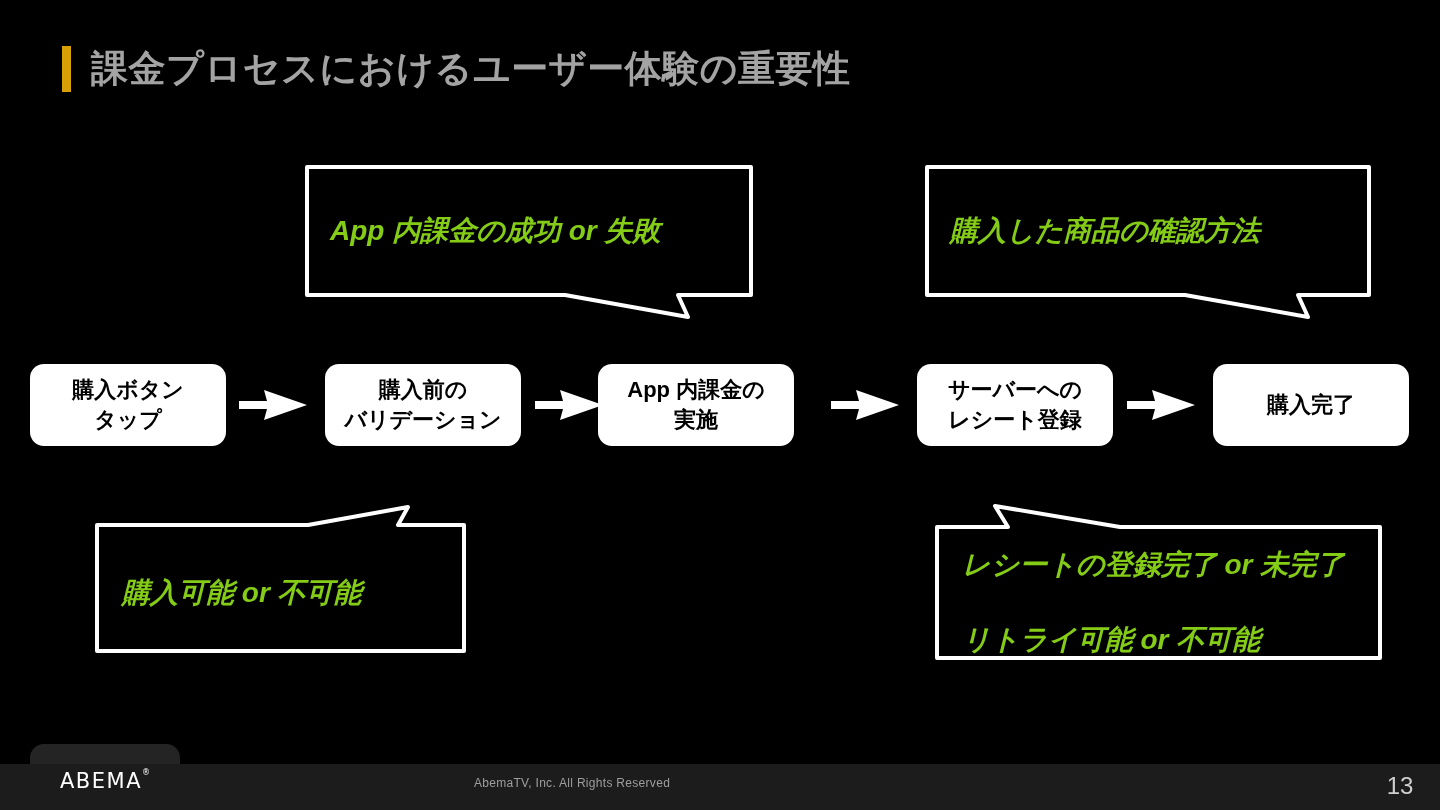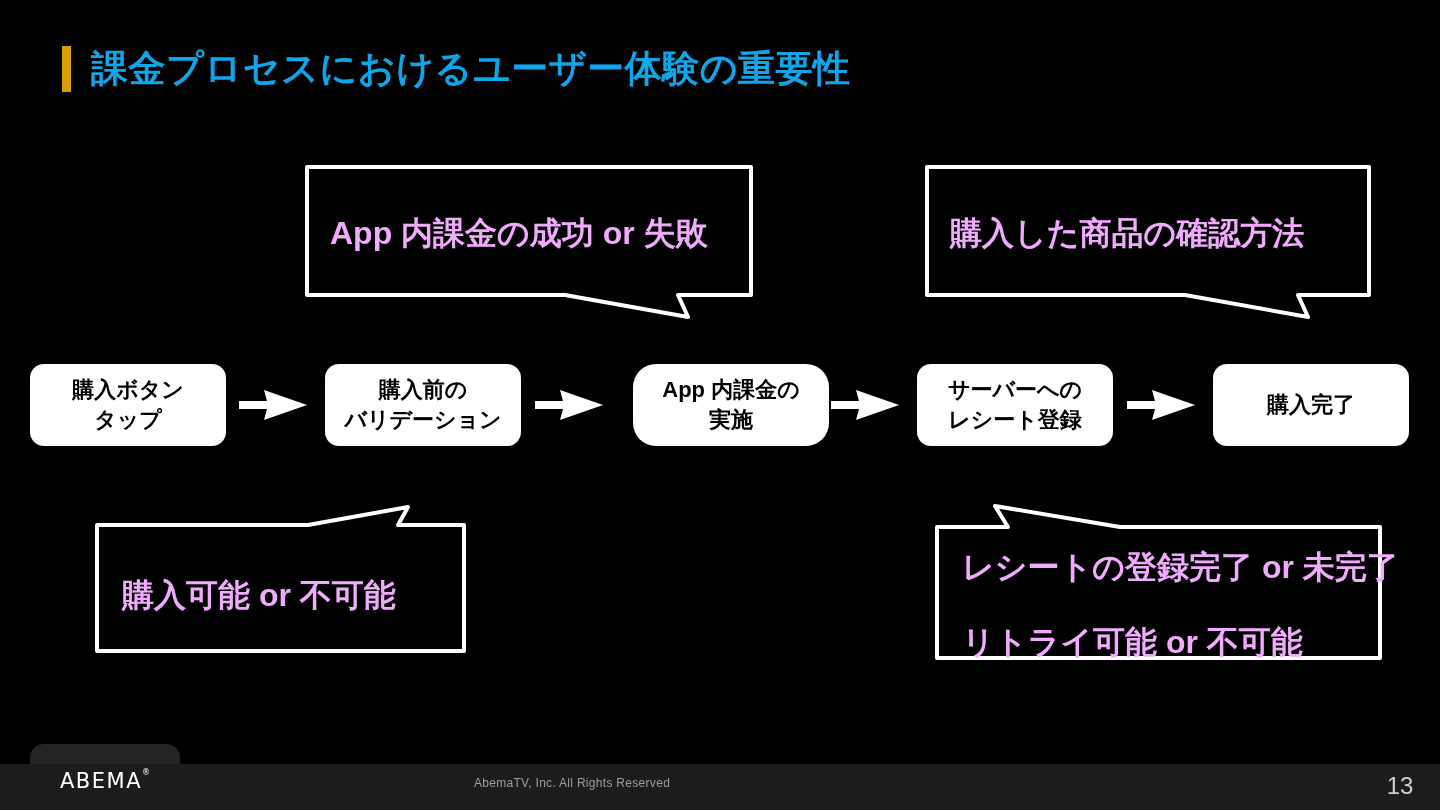--- a/index.html
+++ b/index.html
@@ -3,42 +3,43 @@
 <meta charset="utf-8">
 <style>
   html,body{margin:0;padding:0;background:#000;}
   .slide{
     position:relative;width:1440px;height:810px;background:#000;overflow:hidden;
     font-family:"Liberation Sans","DejaVu Sans",sans-serif;
   }
   
   .accent-bar{position:absolute;left:62px;top:46px;width:9px;height:46px;background:#d9a006;}
   .page-title{
-    position:absolute;left:85px;top:44px;font-size:37px;font-weight:bold;color:#0ea5e9;
+    position:absolute;left:85px;top:44px;font-size:37px;font-weight:bold;color:#a3a3a3;
     letter-spacing:0.5px;white-space:nowrap;padding-left:6px;
   }
   
   .step{
     position:absolute;top:364px;width:196px;height:82px;background:#fff;border-radius:14px;
     display:flex;flex-direction:column;align-items:center;justify-content:center;
     color:#000;font-weight:bold;font-size:22px;line-height:1.35;text-align:center;
   }
-  .step-1{left:30px;} .step-2{left:325px;} .step-3{left:633px;border-radius:23px;} .step-4{left:917px;} .step-5{left:1213px;}
+  .step-1{left:30px;} .step-2{left:325px;} .step-3{left:598px;} .step-4{left:917px;} .step-5{left:1213px;}
   
   .flow-arrow{position:absolute;top:385px;width:72px;height:40px;}
   .arrow-1{left:239px;} .arrow-2{left:535px;} .arrow-3{left:831px;} .arrow-4{left:1127px;}
   
   .callout-svg{position:absolute;}
   .c1{left:305px;top:165px;}
   .c2{left:925px;top:165px;}
   .c3{left:95px;top:500px;}
   .c4{left:935px;top:500px;}
   .callout-text{
-    position:absolute;color:#f0abfc;font-weight:bold;font-size:32px;line-height:1;
+    position:absolute;color:#84cc16;font-weight:bold;font-size:28px;line-height:1;
     white-space:nowrap;
+    font-style:italic;
   }
   .t1{left:330px;top:217px;}
   .t2{left:950px;top:217px;}
   .t3{left:122px;top:579px;}
   .t4a{left:962px;top:551px;}
   .t4b{left:962px;top:606px;margin-top:20px;}
   
   .footer-bar{position:absolute;left:0;top:764px;width:1440px;height:46px;background:#1c1c1c;}
   .logo-tab{
     position:absolute;left:30px;top:744px;width:150px;height:66px;background:#242424;

